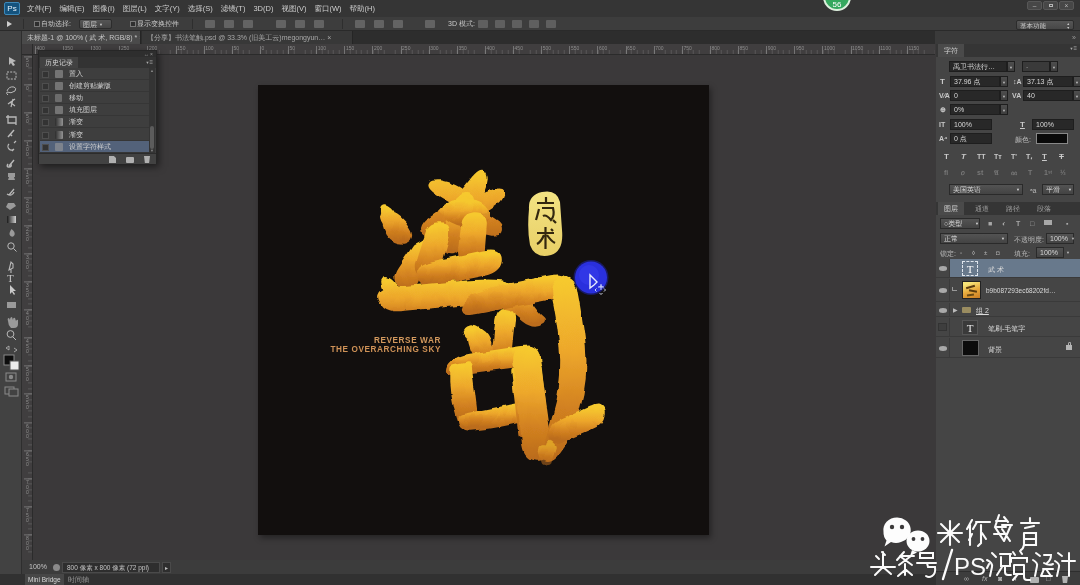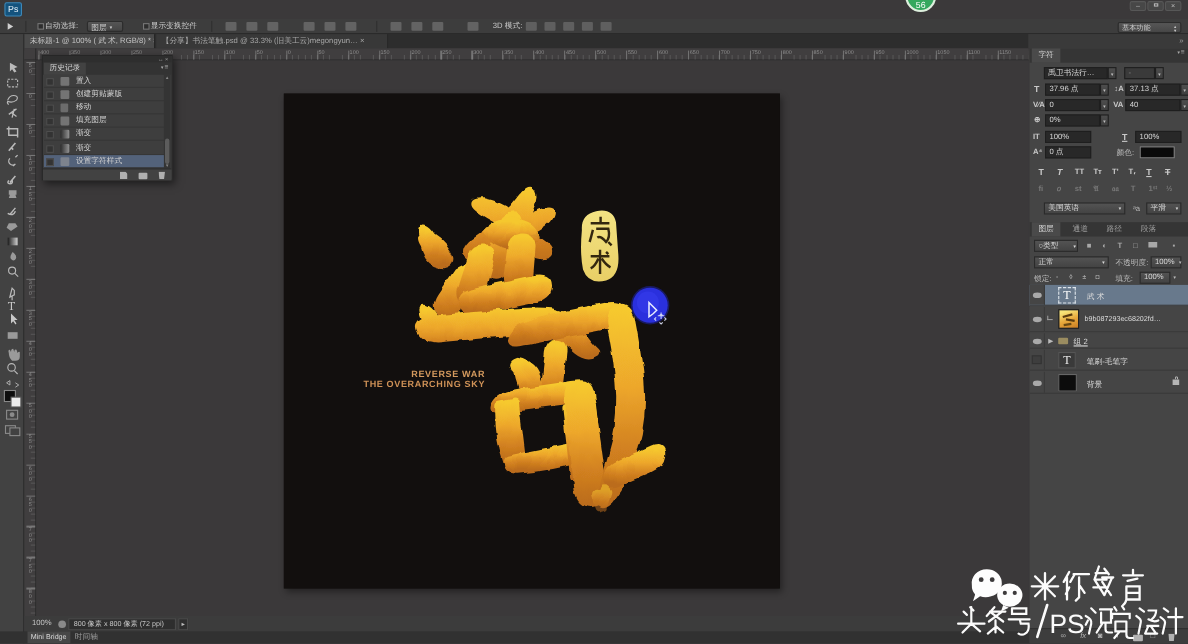--- a/index.html
+++ b/index.html
@@ -66,20 +66,21 @@
 
 .lrow{position:absolute;left:0;width:144px;color:#dadada;font-size:7px;border-bottom:1px solid #3a3a3a;background:#454545}
 .leye{position:absolute;left:0;top:0;width:14px;height:100%;border-right:1px solid #3a3a3a}
 .eye{position:absolute;left:3px;width:8px;height:4.5px;border-radius:50%;background:#a9a9a9}
 
 #wm{left:860px;top:505px;width:220px;height:80px}
 </style></head>
 <body>
 <div id="stage">
 
+<div class="abs" id="menubar"><span>文件(F)</span><span>编辑(E)</span><span>图像(I)</span><span>图层(L)</span><span>文字(Y)</span><span>选择(S)</span><span>滤镜(T)</span><span>3D(D)</span><span>视图(V)</span><span>窗口(W)</span><span>帮助(H)</span></div>
 <div class="abs" id="pslogo">Ps</div>
 <div class="abs" id="greenball">56</div>
 <div class="abs" id="winbtns"><span class="wbtn">–</span><span class="wbtn"><span style="display:inline-block;width:4px;height:3px;border:1px solid #b5b5b5;margin-bottom:1.5px"></span></span><span class="wbtn">×</span></div>
 
 <div class="abs" id="optbar">
 <span style="position:absolute;left:7px;top:4px;width:0;height:0;border-left:5px solid #cfcfcf;border-top:3px solid transparent;border-bottom:3px solid transparent"></span>
 <span style="position:absolute;left:23px;top:2px;width:1px;height:10px;background:#2e2e2e"></span>
 <span class="chk" style="position:absolute;left:31px;top:4px"></span>
 <span style="position:absolute;left:41px">自动选择:</span>
 <span class="odrop" style="position:absolute;left:79px;top:2px;width:33px">图层 <span style="font-size:4px;vertical-align:1px">▼</span></span>

